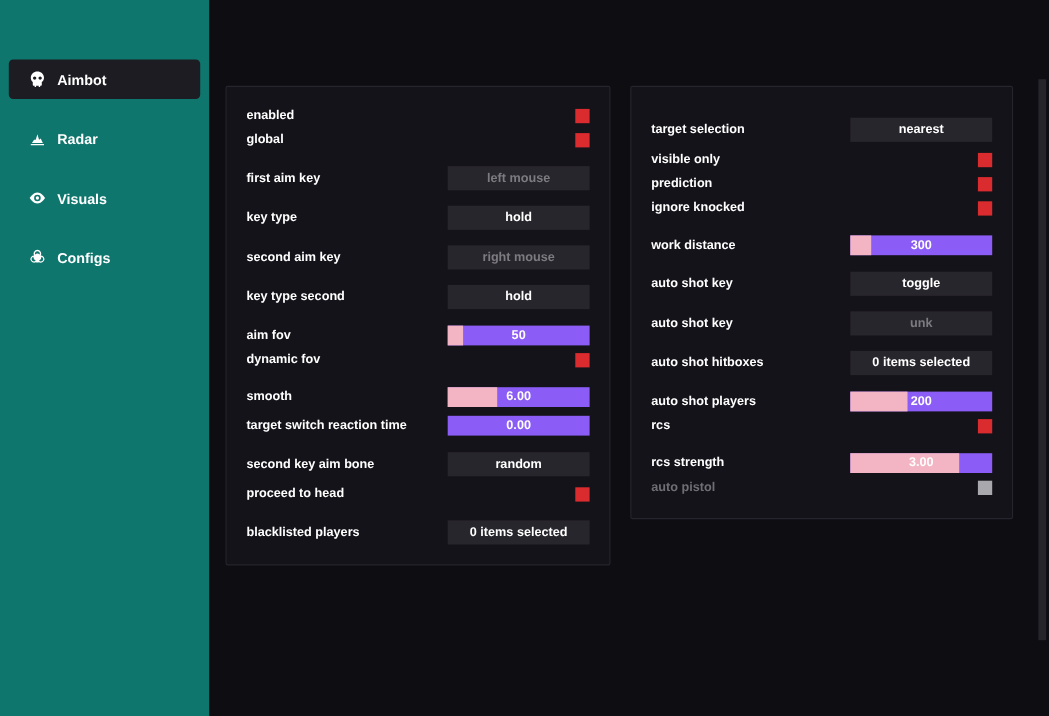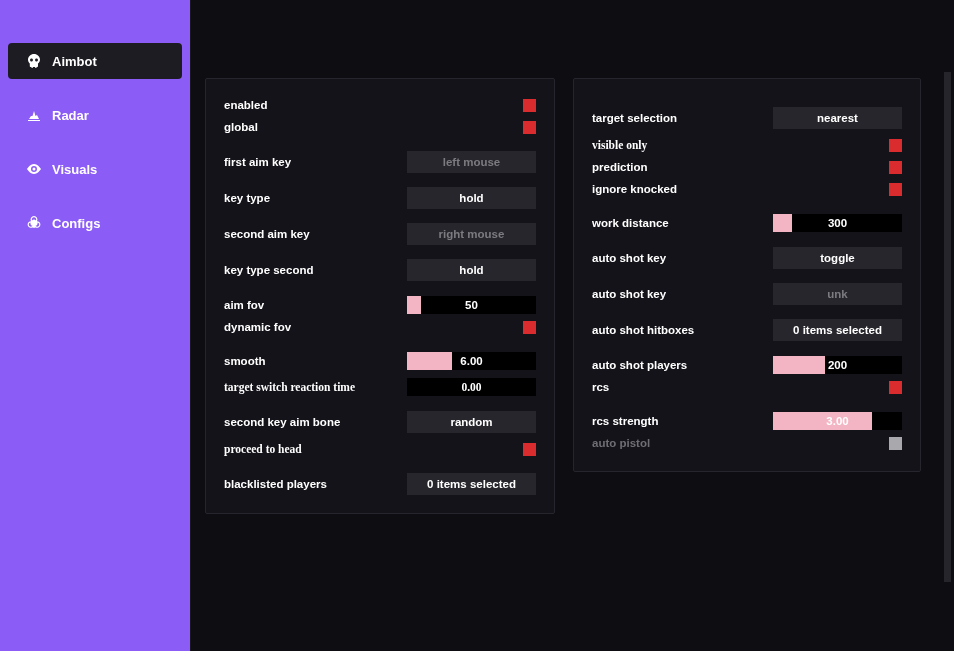--- a/index.html
+++ b/index.html
@@ -12,22 +12,22 @@
     height: 651px;
     overflow: hidden;
     position: relative;
   }
   .sidebar {
     position: absolute;
     left: 0;
     top: 0;
     width: 190px;
     height: 100%;
-    background: #8b5cf6;
-    padding-top: 41px;
+    background: #0f766e;
+    padding-top: 52px;
   }
   .sidebar-divider {
     position: absolute;
     top: 0;
     left: 190px;
     width: 1px;
     height: 100%;
     background: #1a1920;
   }
   .sidebar-item {
@@ -74,21 +74,21 @@
     width: 348px;
     padding-top: 28px;
   }
   .row {
     display: flex;
     align-items: center;
     min-height: 20px;
     margin-bottom: 2px;
   }
   .row-group-gap { margin-top: 14px; }
-  .row-group-gap-small { margin-top: 6px; font-family: Liberation Serif, serif; }
+  .row-group-gap-small { margin-top: 6px; }
   .label {
     flex: 1;
     font-weight: bold;
     font-size: 11.5px;
     color: #ffffff;
   }
   .label.muted { color: #6f6e74; }
   .control {
     width: 155px;
     display: flex;
@@ -114,21 +114,21 @@
     justify-content: center;
     color: #ffffff;
     font-weight: bold;
     font-size: 11.5px;
     cursor: pointer;
   }
   .select-box.muted { color: #7c7b80; }
   .slider {
     width: 167px;
     height: 18px;
-    background: #000000;
+    background: #8b5cf6;
     position: relative;
     cursor: pointer;
   }
   .slider-fill {
     position: absolute;
     left: 0;
     top: 0;
     height: 100%;
     background: #f3b5c3;
   }

